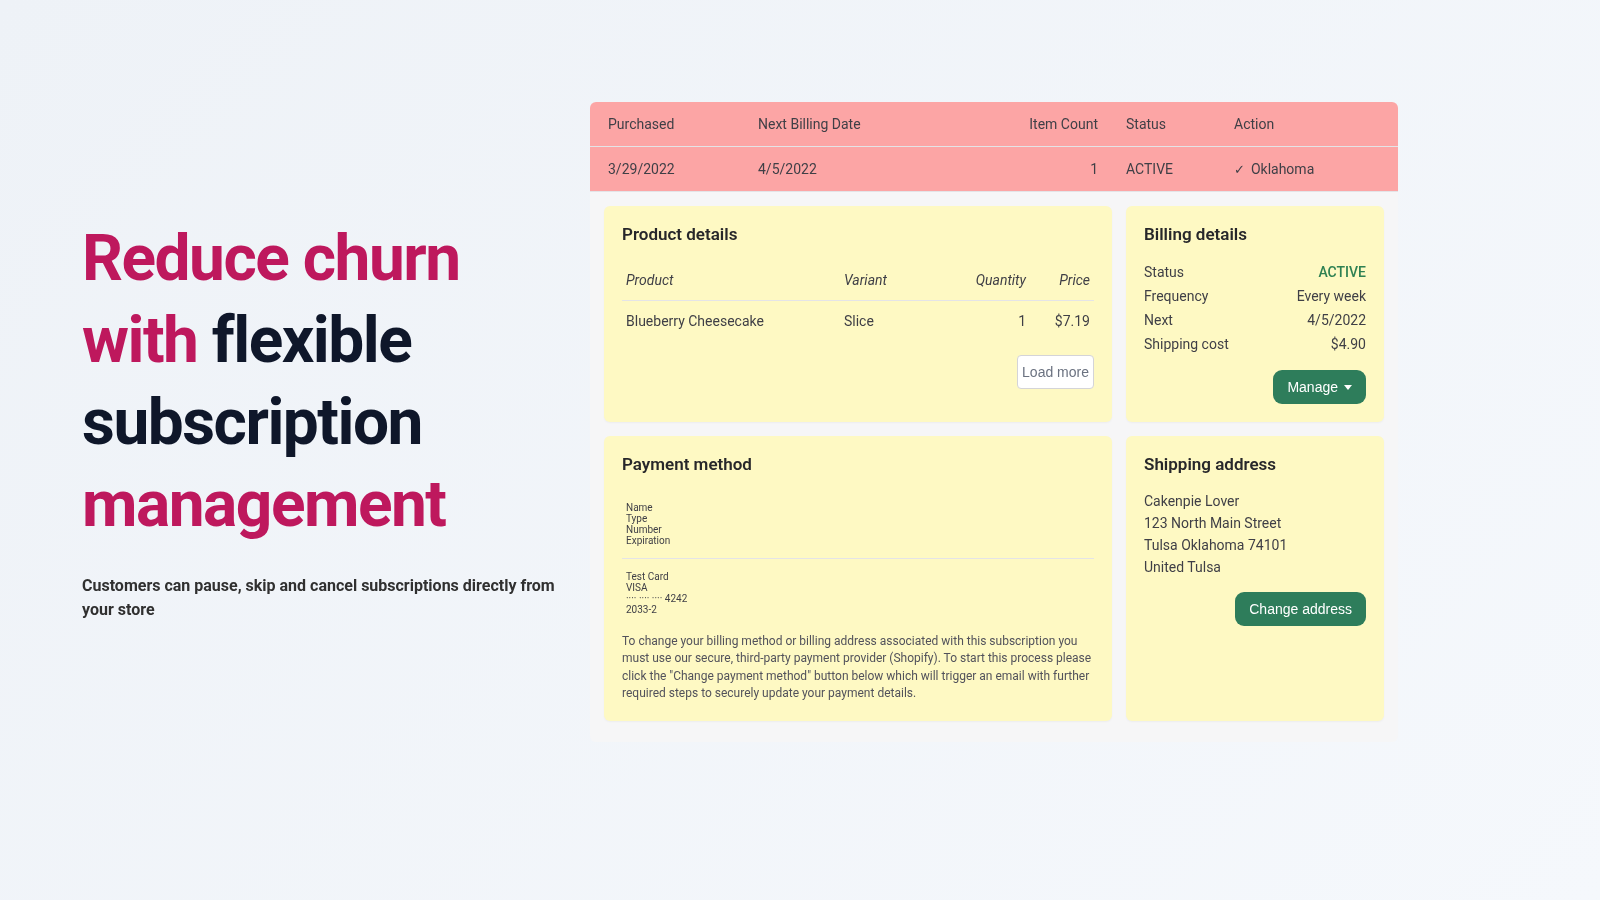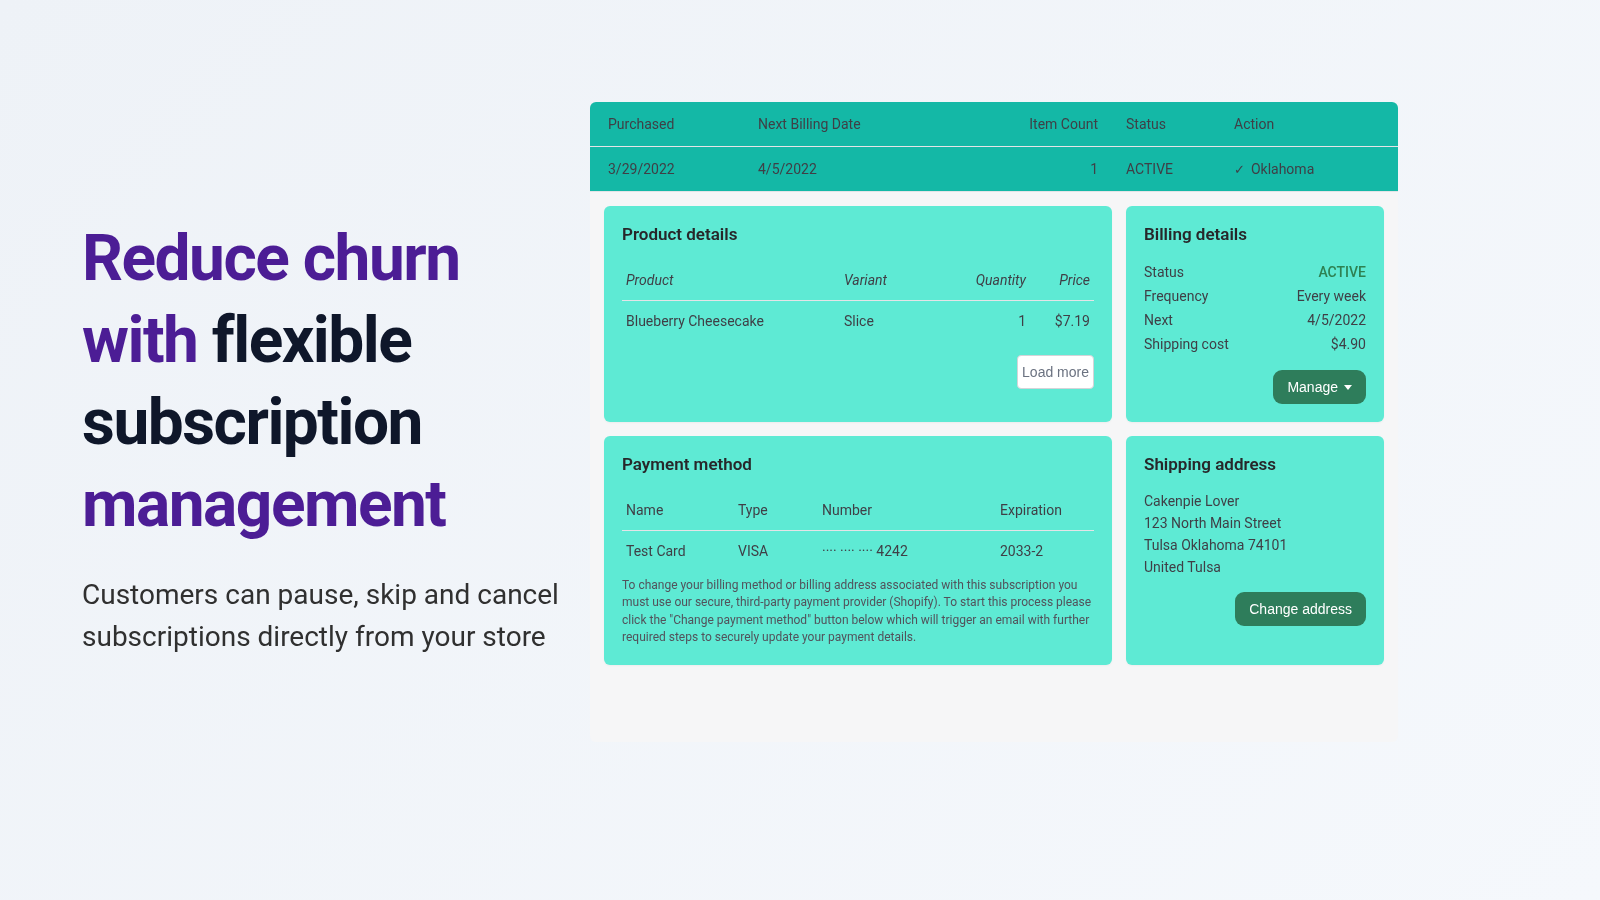--- a/index.html
+++ b/index.html
@@ -17,40 +17,40 @@
   top: 218px;
   width: 480px;
 }
 .hero-title {
   font-size: 64px;
   line-height: 1.28;
   font-weight: 700;
   letter-spacing: -1.5px;
   color: #0f172a;
 }
-.hero-title .accent { color: #4c1d95; margin-top: 8px; }
+.hero-title .accent { color: #be185d; margin-top: 8px; }
 .hero-sub {
   margin-top: 28px;
-  font-size: 28px;
+  font-size: 16px;
   line-height: 1.5;
   color: #303030;
-  font-weight: 400;
+  font-weight: 700;
 }
 .panel {
   position: absolute;
   left: 590px;
   top: 102px;
   width: 808px;
   height: 640px;
   background: #f6f6f7;
   border-radius: 6px;
   overflow: hidden;
 }
 .topbar {
-  background: #14b8a6;
+  background: #fca5a5;
   border-bottom: 1px solid #e4e4e7;
 }
 .topbar-head, .topbar-row {
   display: flex;
   padding: 14px 18px;
   font-size: 14px;
   color: #3f3f46;
 }
 .topbar-head { border-bottom: 1px solid #e4e4e7; }
 .col-purchased { width: 150px; }
@@ -58,21 +58,21 @@
 .col-count { width: 80px; text-align: right; }
 .col-status { width: 120px; padding-left: 28px; }
 .col-action { flex: 1; padding-left: 16px; display: flex; align-items: center; gap: 6px; }
 .cards {
   padding: 14px 14px;
   display: grid;
   grid-template-columns: 1fr 258px;
   gap: 14px;
 }
 .card {
-  background: #5eead4;
+  background: #fef9c3;
   border-radius: 6px;
   padding: 18px;
   box-shadow: 0 1px 2px rgba(0,0,0,0.04);
 }
 .card-title {
   font-size: 17px;
   font-weight: 600;
   color: #27272a;
   margin-bottom: 16px;
 }
@@ -116,21 +116,21 @@
   align-items: center;
   gap: 6px;
 }
 .btn-green .caret {
   width: 0; height: 0;
   border-left: 4px solid transparent;
   border-right: 4px solid transparent;
   border-top: 5px solid #fff;
 }
 .btn-row { margin-top: 14px; text-align: right; }
-.paytable .prow { display: flex; font-size: 14px; color: #3f3f46; padding: 12px 4px; }
+.paytable .prow { display: flex; font-size: 10px; color: #3f3f46; padding: 12px 4px; flex-direction: column; }
 .paytable .phead { border-bottom: 1px solid #e4e4e7; }
 .pay-name { width: 112px; }
 .pay-type { width: 84px; }
 .pay-num { width: 178px; }
 .pay-exp { flex: 1; }
 .pay-note { font-size: 12px; line-height: 1.45; color: #52525b; margin-top: 6px; }
 .ship-line { font-size: 14px; color: #3f3f46; padding: 3px 0; }
 .check-icon { font-size: 13px; }
 </style>
 </head>

